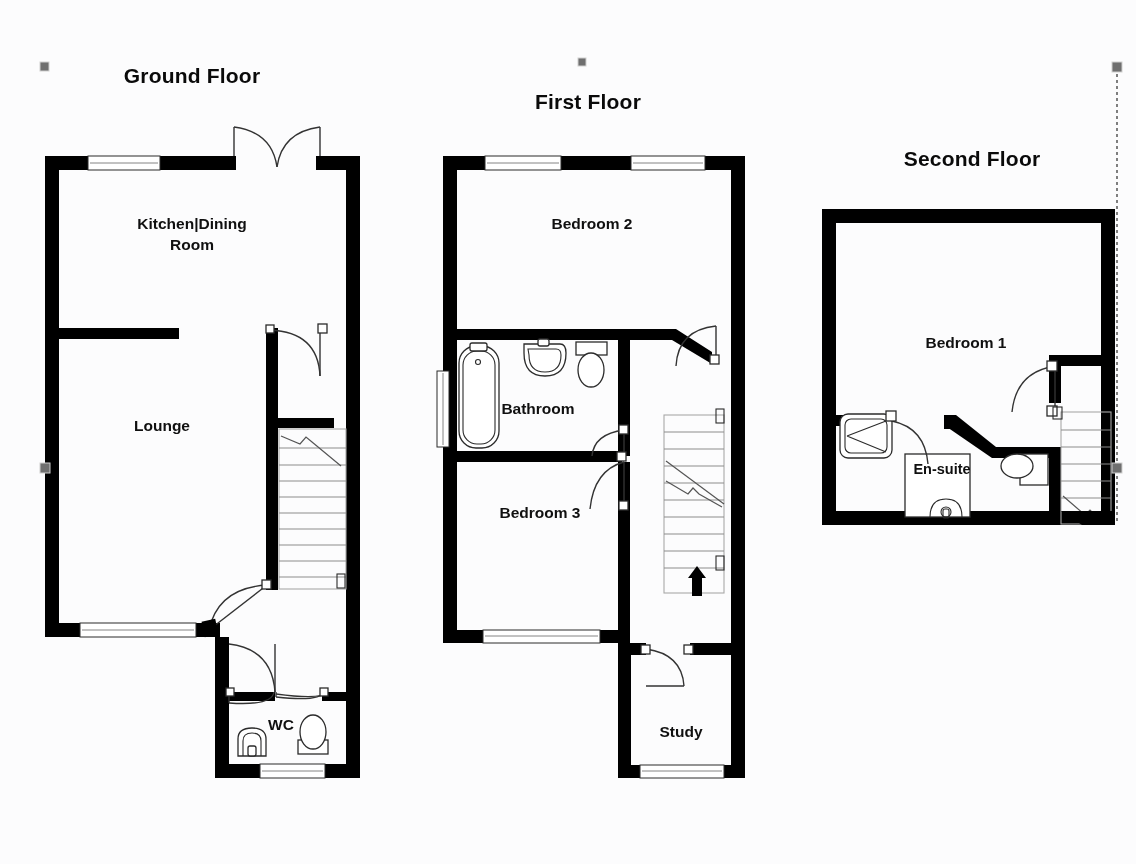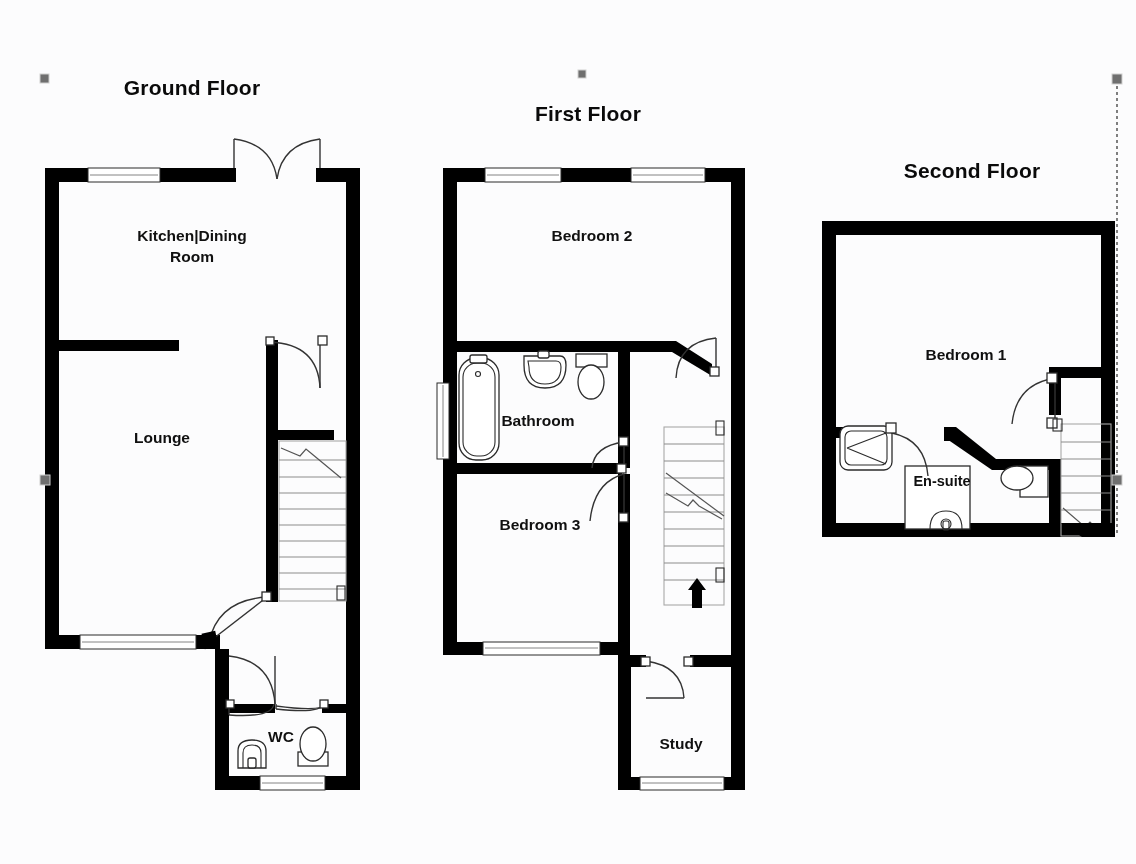--- a/index.html
+++ b/index.html
@@ -4,21 +4,21 @@
 <title>Floor Plan</title>
 <style>
   html,body{margin:0;padding:0;}
   body{
     width:1136px;height:864px;
     background:#fcfcfd;
     font-family:"Liberation Sans", sans-serif;
     overflow:hidden;
     position:relative;
   }
-  #plan-root{position:absolute;left:0;top:16px;width:1136px;height:617px;}
+  #plan-root{position:absolute;left:0;top:4px;width:1136px;height:617px;}
   svg.plan{display:block;width:1136px;height:864px;}
   .floor-title{
     font-family:"Liberation Sans", sans-serif;
     font-weight:bold;
     font-size:21px;
     fill:#0a0a0a;
     text-anchor:middle;
     letter-spacing:0.2px;
   }
   .room-label{

